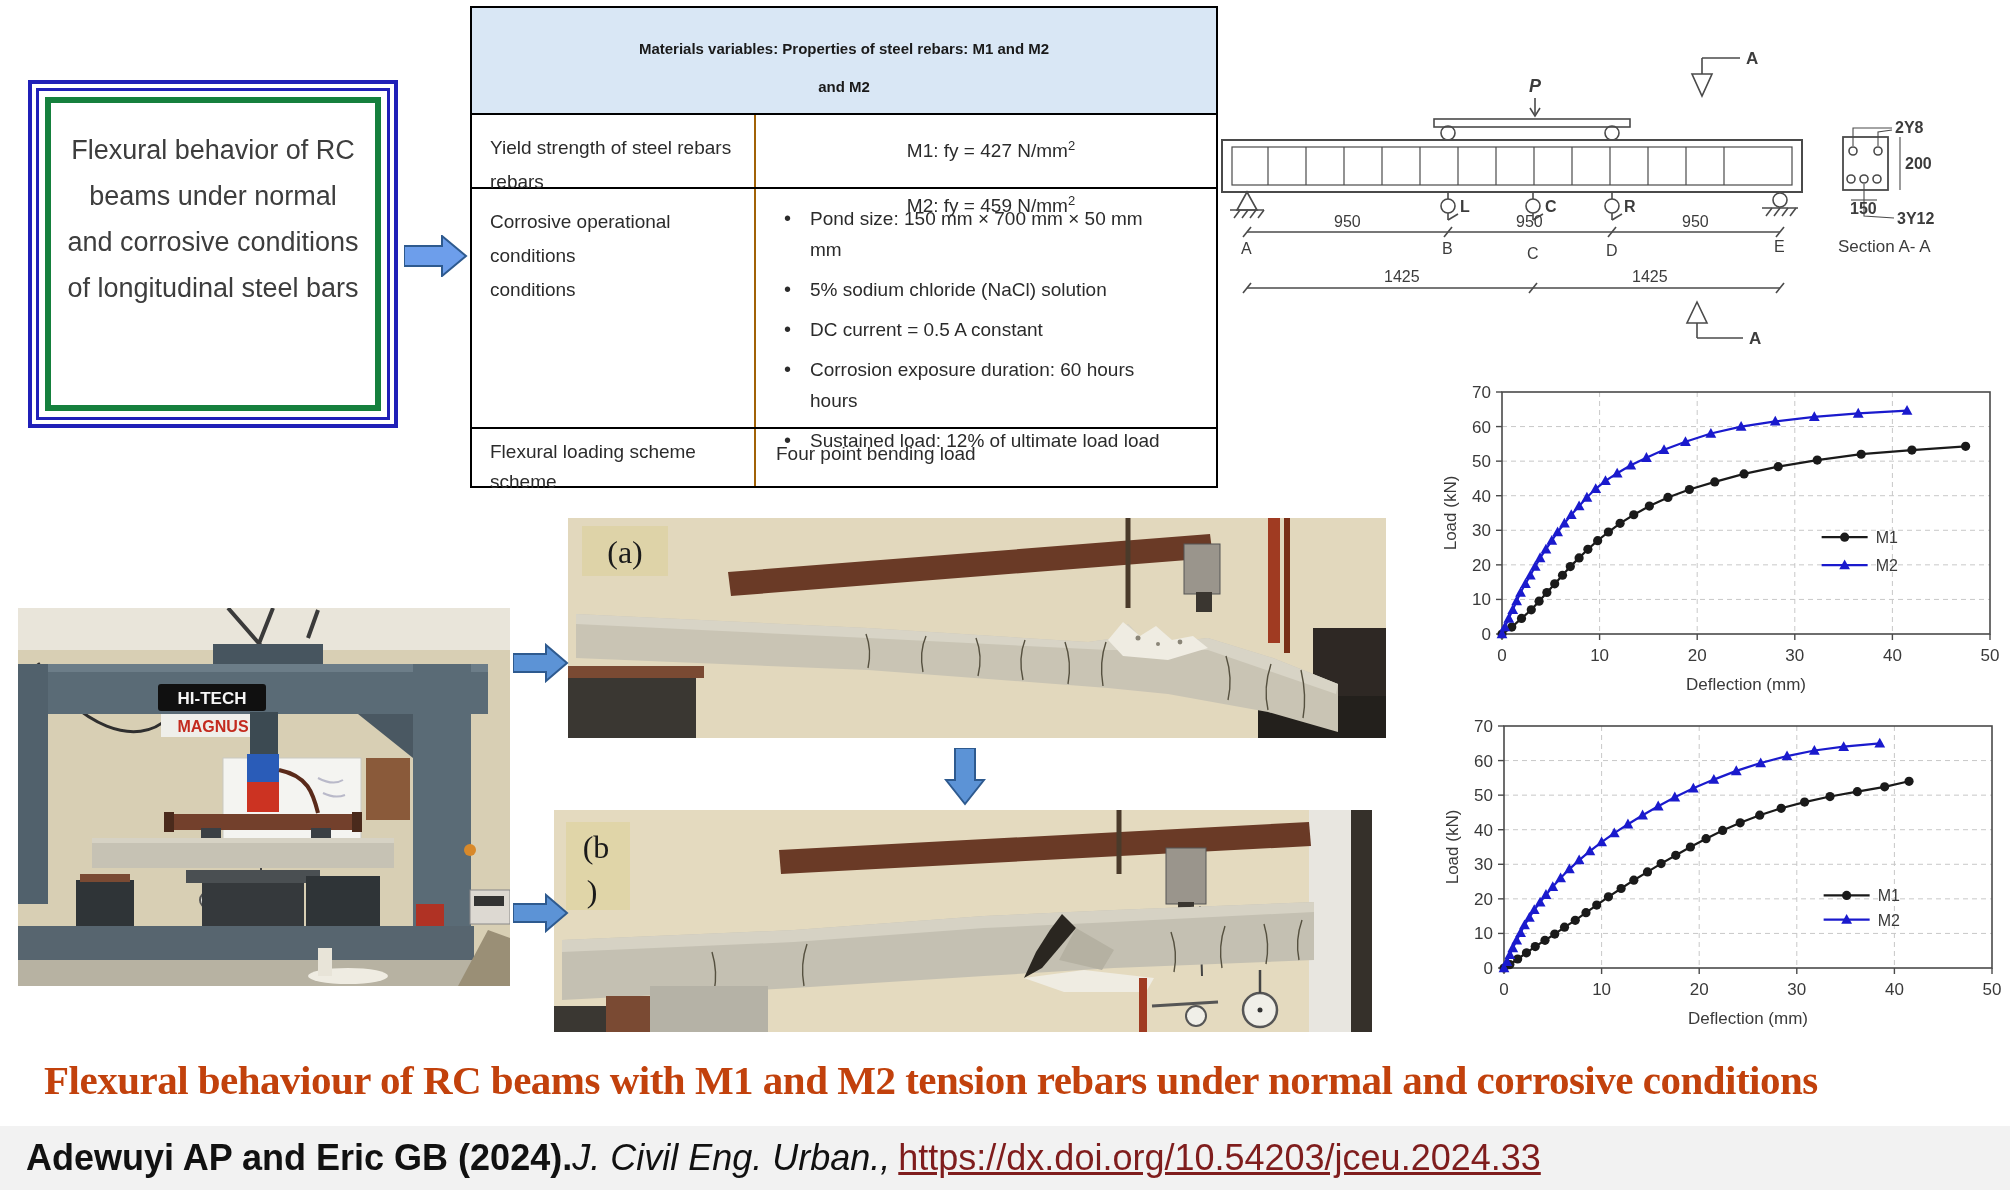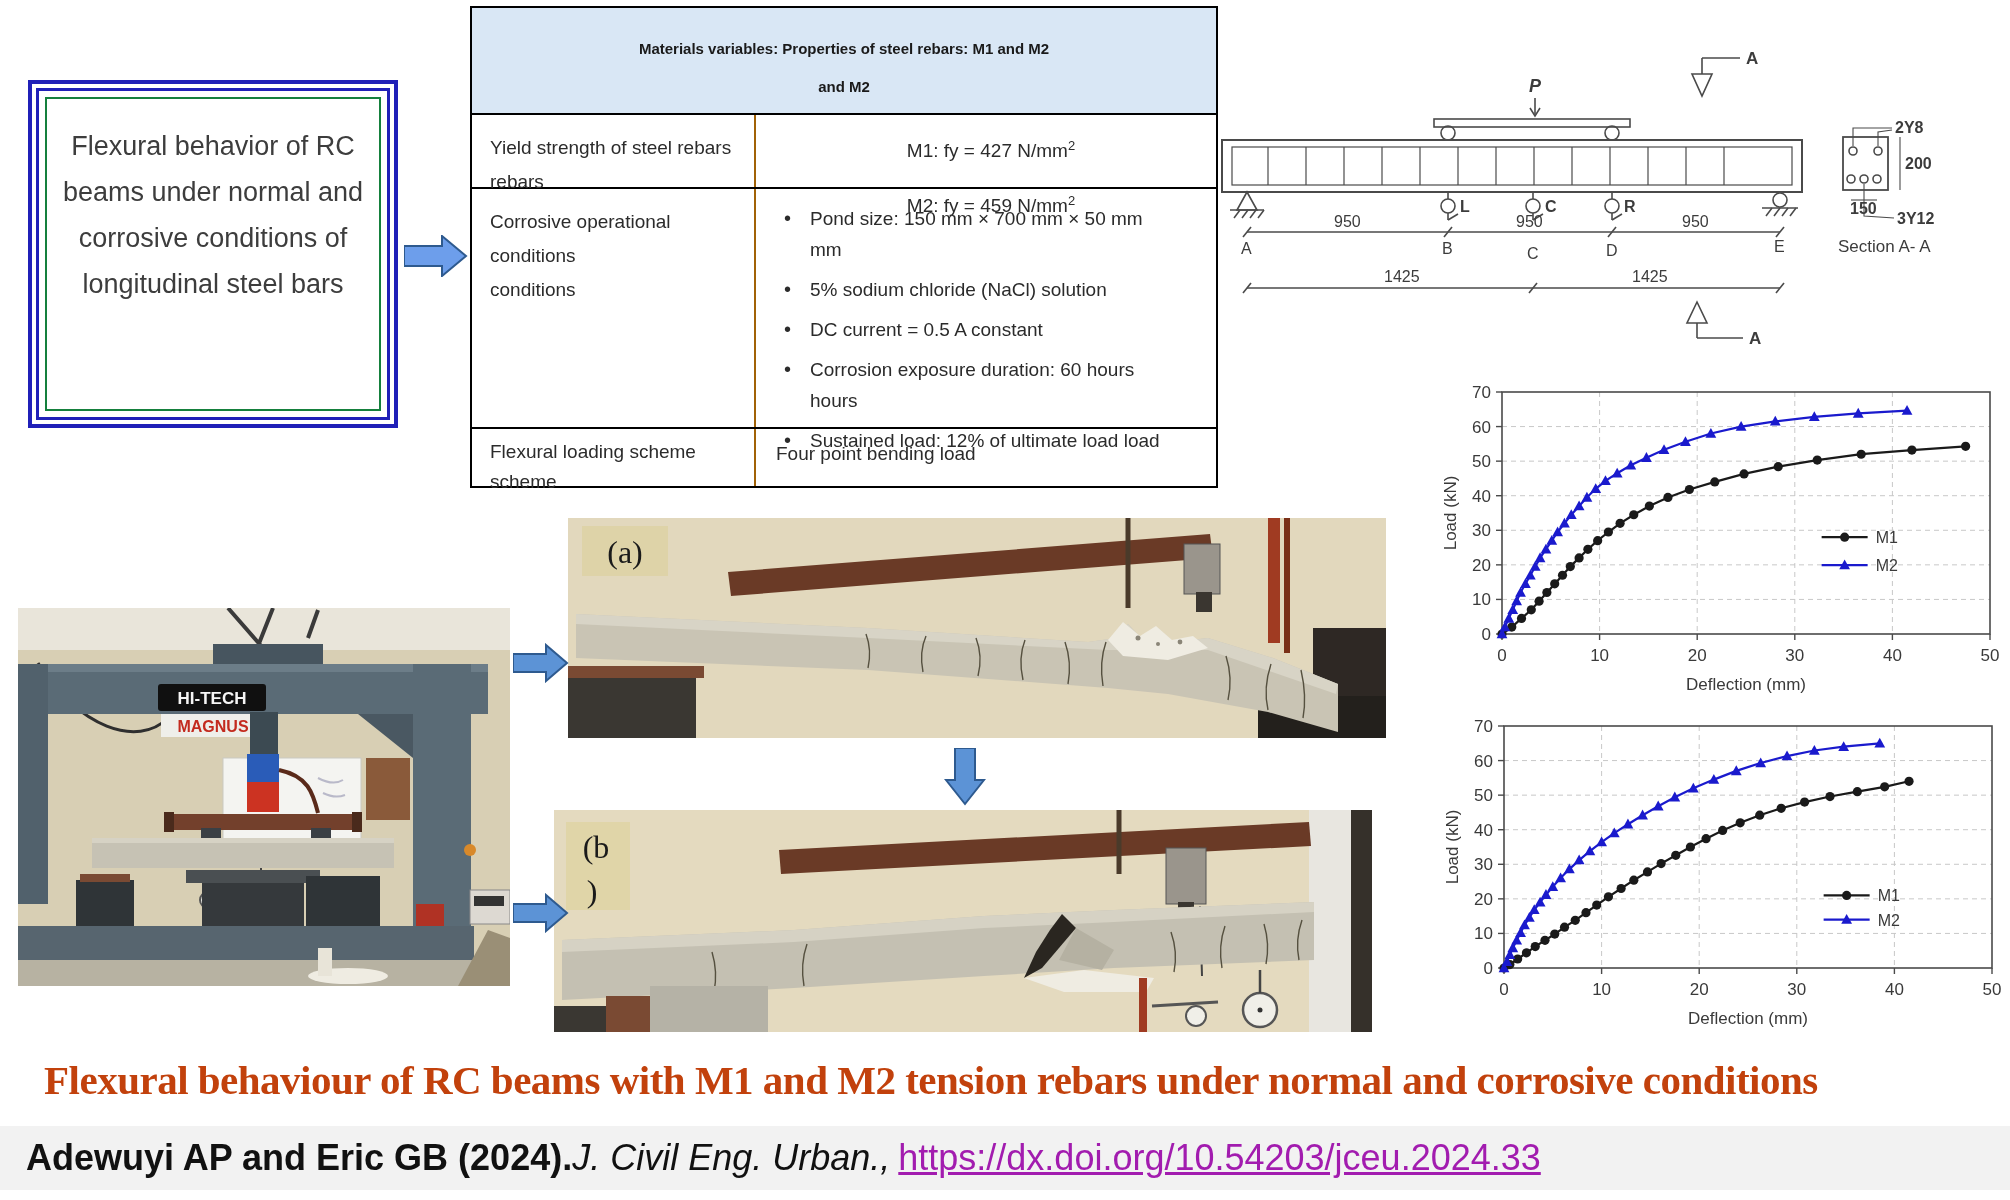--- a/index.html
+++ b/index.html
@@ -3,21 +3,21 @@
 <meta charset="utf-8">
 <style>
   * { margin:0; padding:0; box-sizing:border-box; }
   body { background:#ffffff; font-family:"Liberation Sans", sans-serif; }
   .canvas { position:relative; width:2010px; height:1200px; background:#fff; overflow:hidden; }
 
   
   .topic-box { position:absolute; left:28px; top:80px; width:370px; height:348px;
     border:4px solid #2020b8; padding:4px; }
   .topic-box-inner { width:100%; height:100%; border:3px solid #2020b8; padding:6px; }
-  .topic-box-inner2 { width:100%; height:100%; border:2px solid #15803d;
+  .topic-box-inner2 { width:100%; height:100%; border:6px solid #15803d;
     padding:24px 14px 0 14px; text-align:center; font-size:27px; line-height:46px; color:#3d3d3d; }
 
   
   .arrow-svg { position:absolute; }
 
   
   .materials-table { position:absolute; left:470px; top:6px; width:748px; height:482px;
     border:2px solid #000; background:#fff; font-size:19px; color:#2b2b2b; }
   .mt-header { height:107px; background:#d9e7f5; border-bottom:2px solid #000;
     text-align:center; font-weight:bold; font-size:15px; padding-top:22px; line-height:38px; color:#1a1a1a;}
@@ -43,21 +43,21 @@
   .photo { position:absolute; }
 
   
   .footer-title { position:absolute; left:44px; top:1056px; width:1960px;
     font-family:"Liberation Serif", serif; font-weight:bold; font-size:41px; color:#c2410c; letter-spacing:-0.5px; }
   .citation-bar { position:absolute; left:0; top:1126px; width:2010px; height:64px;
     background:#f2f2f2; display:flex; align-items:center; padding-left:26px; font-size:36px; color:#111; }
   .citation-bar .b { font-weight:bold; }
   .citation-bar .i { font-style:italic; }
   .citation-bar .r { margin-left:8px; }
-  .citation-bar a { color:#a21caf; text-decoration:underline; margin-left:8px; }
+  .citation-bar a { color:#7f1d1d; text-decoration:underline; margin-left:8px; }
 </style>
 </head>
 <body>
 
 <div class="canvas">
 
   <div class="topic-box">
     <div class="topic-box-inner">
       <div class="topic-box-inner2">Flexural behavior of RC beams under normal and corrosive conditions  of longitudinal steel bars</div>
     </div>

